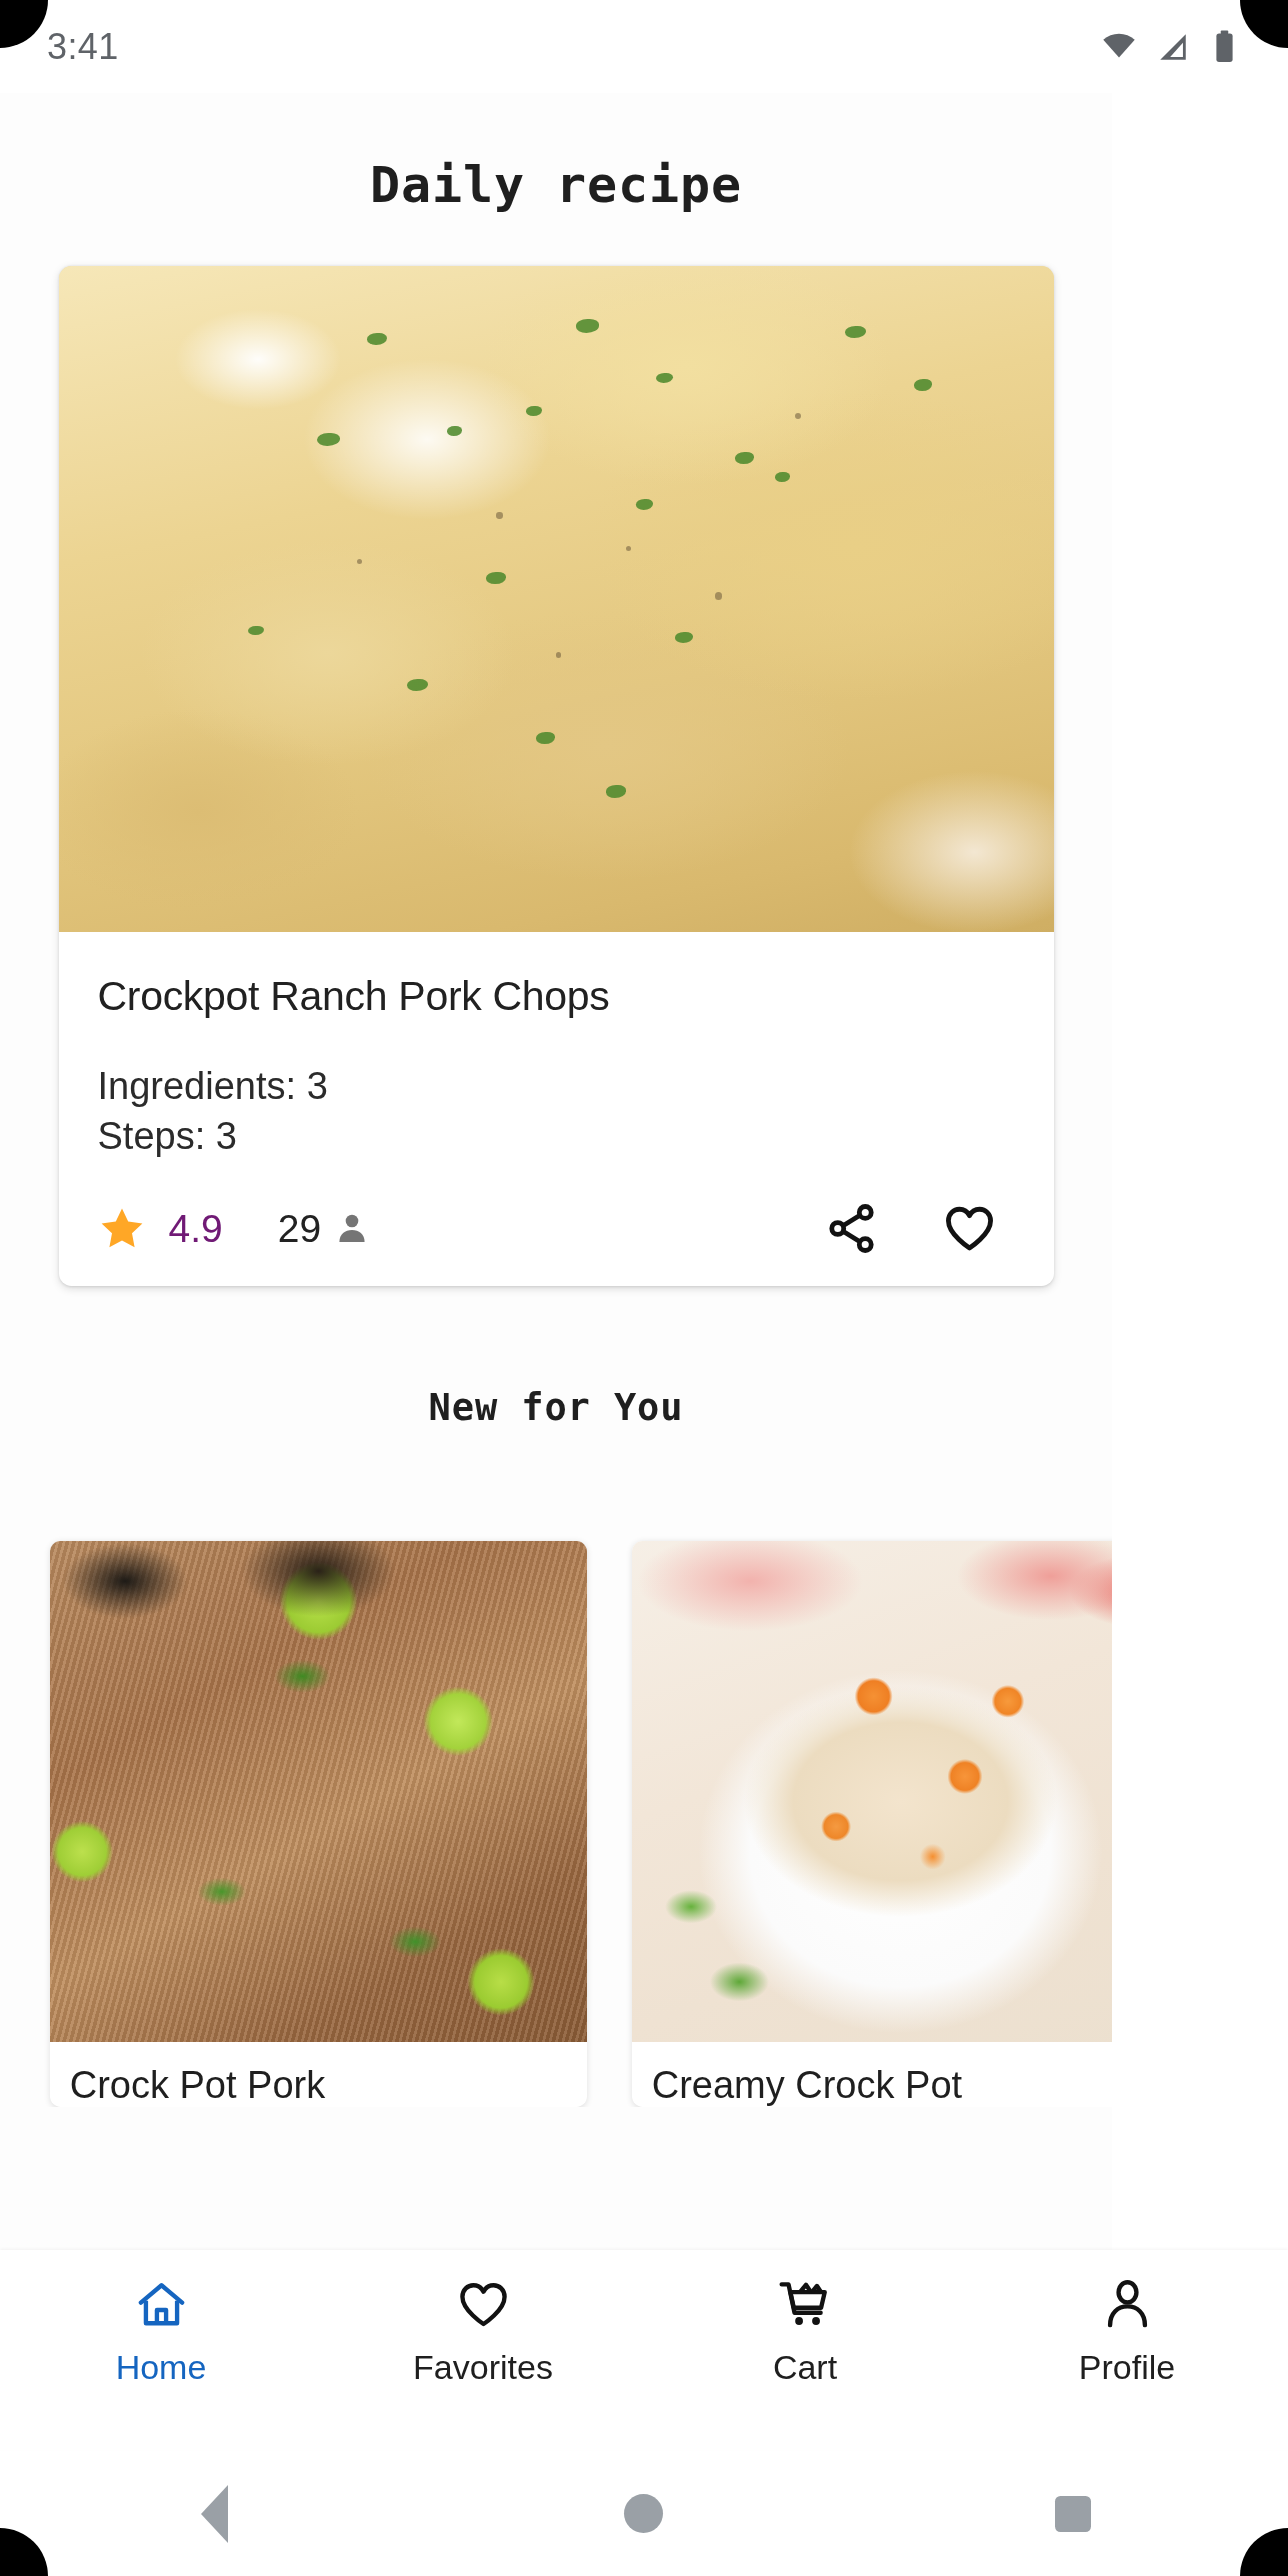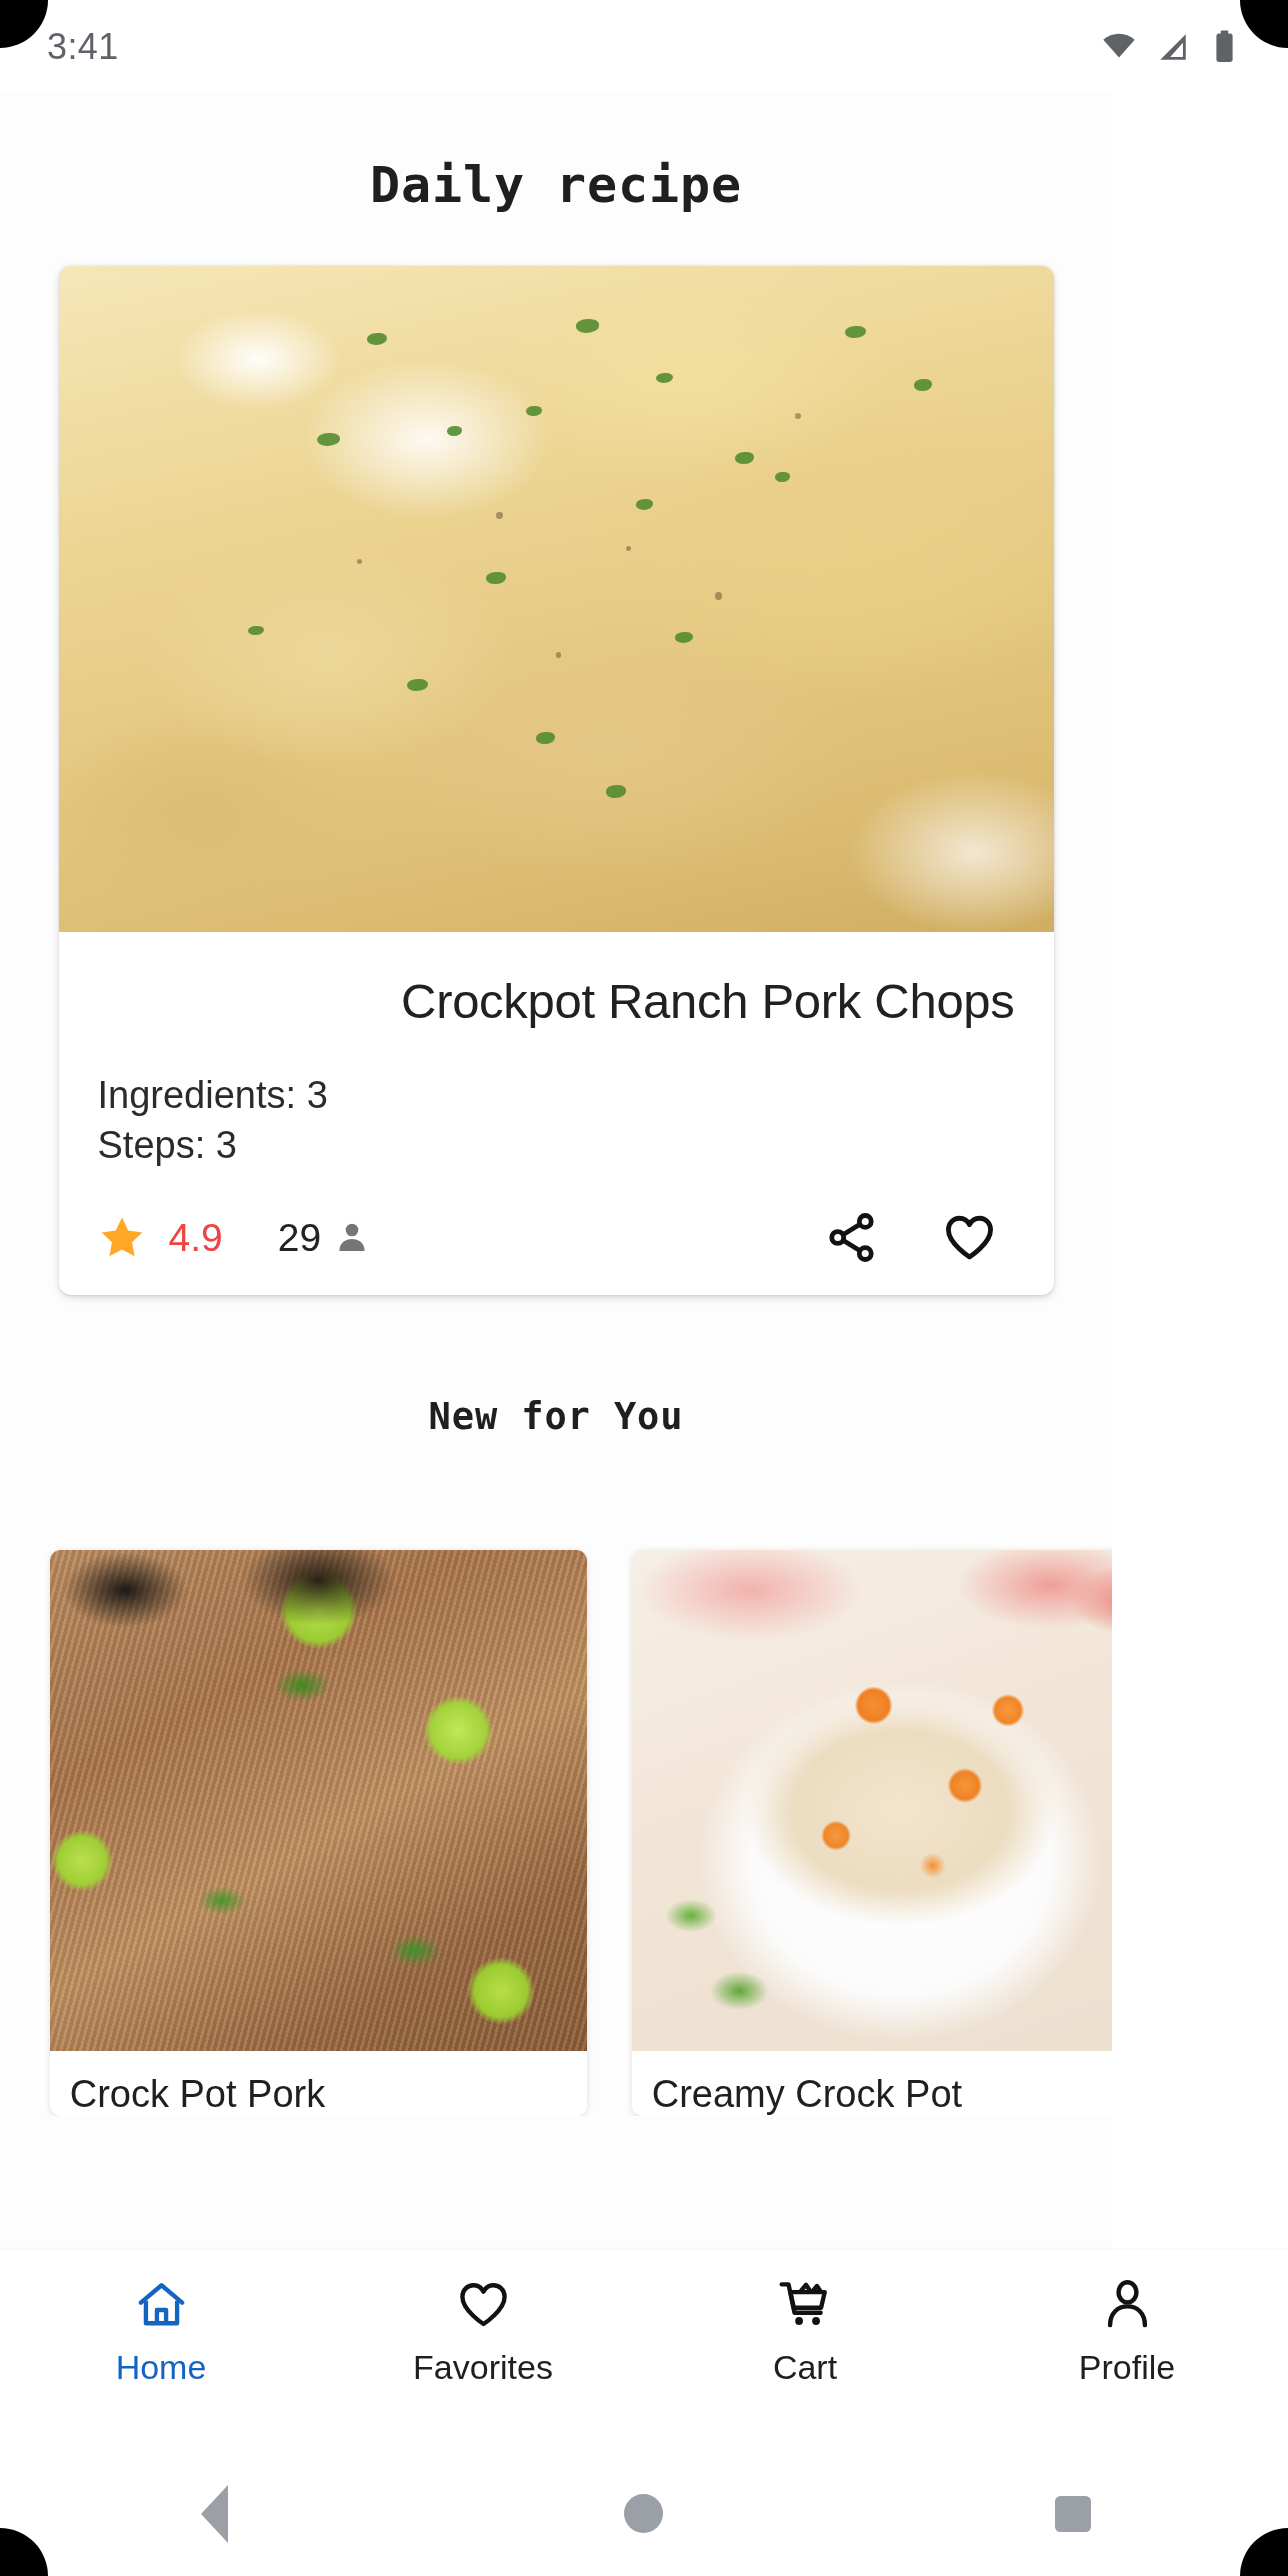--- a/index.html
+++ b/index.html
@@ -85,44 +85,43 @@
   }
   .pepper {
     position:absolute;
     background:#6b5a3a;
     border-radius:50%;
     opacity:0.55;
   }
 
   #daily-card-body { padding:41px 39px 30px; }
   #daily-recipe-title {
-    font-size:49px;
+    font-size:41px;
     color:#212121;
     font-weight:400;
     letter-spacing:-0.3px;
-    text-align:right;
   }
   .meta-line {
     font-size:38px;
     color:#2b2b2b;
     margin-top:7.2px;
     font-weight:300;
   }
   #daily-meta-ingredients { margin-top:45px; }
 
   #daily-card-footer {
     margin-top:43px;
     display:flex;
     align-items:center;
     justify-content:space-between;
   }
   #rating-group { display:flex; align-items:center; }
   #rating-value {
     font-size:39px;
-    color:#ef4444;
+    color:#701a75;
     margin-left:23px;
     font-weight:300;
   }
   #review-count {
     font-size:39px;
     color:#222;
     margin-left:55px;
     font-weight:300;
   }
   #person-icon { margin-left:12.5px; display:flex; align-items:flex-end; }

